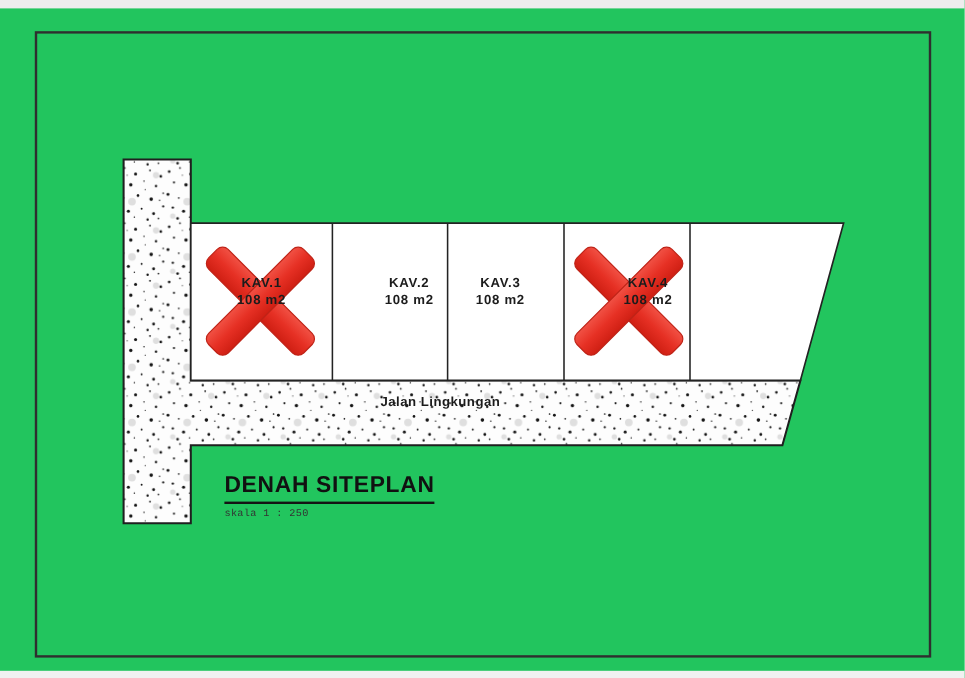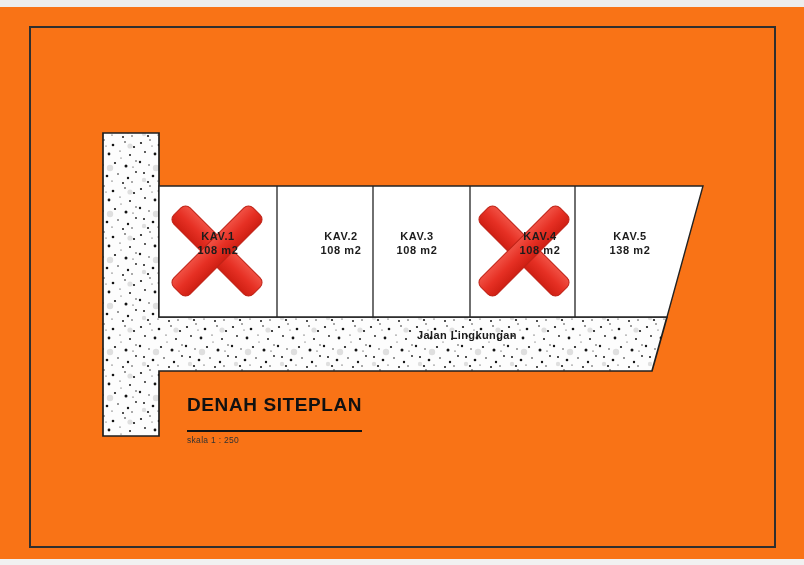--- a/index.html
+++ b/index.html
@@ -1,45 +1,45 @@
 <!DOCTYPE html>
 <html><head>
 <meta charset="utf-8">
 <style>
   html,body{margin:0;padding:0;background:#fff;}
   .stage{
     position:relative;
     width:804px;height:565px;
-    background:#f97316;
+    background:#22c55e;
     overflow:hidden;
     font-family:"Liberation Sans", sans-serif;
   }
   .edge-strip{position:absolute;left:0;width:804px;background:#ededed;}
   .edge-strip.top{top:0;height:7px;}
   .edge-strip.bottom{bottom:0;height:6px;background:#f1f1f1;}
   .geometry{position:absolute;left:0;top:0;}
   .plot-label{
     position:absolute;top:229px;width:110px;
     text-align:center;color:#1c1c1c;
     font-size:11px;font-weight:bold;letter-spacing:.6px;line-height:14px;
   }
   .plot-label .area{font-weight:bold;text-align:center;}
   .road-label{
     position:absolute;left:317px;top:329px;width:200px;
-    text-align:right;color:#1b1b1b;
+    text-align:left;color:#1b1b1b;
     font-size:11px;font-weight:bold;letter-spacing:.4px;
   }
   .title-block{position:absolute;left:187px;top:394px;}
   .title-text{
     display:inline-block;
     font-size:19px;font-weight:bold;letter-spacing:.6px;color:#111;
-    padding-bottom:14px;border-bottom:2.5px solid #141414;
+    padding-bottom:2px;border-bottom:2.5px solid #141414;
   }
   .scale-text{
-    margin-top:3px;font-size:8.5px;letter-spacing:.3px;color:#333;
+    margin-top:3px;font-size:8.5px;letter-spacing:.3px;color:#333;font-family:Liberation Mono, monospace;
   }
 </style>
 </head>
 <body>
 
 <div class="stage">
 
   <div class="edge-strip top"></div>
   <div class="edge-strip bottom"></div>
 
@@ -118,24 +118,20 @@
     <div class="area">108 m2</div>
   </div>
   <div class="plot-label" style="left:362px">
     <div>KAV.3</div>
     <div class="area">108 m2</div>
   </div>
   <div class="plot-label" style="left:485px">
     <div>KAV.4</div>
     <div class="area">108 m2</div>
   </div>
-  <div class="plot-label" style="left:575px">
-    <div>KAV.5</div>
-    <div class="area">138 m2</div>
-  </div>
 
   <div class="road-label">Jalan Lingkungan</div>
 
   <div class="title-block">
     <div class="title-text">DENAH SITEPLAN</div>
     <div class="scale-text">skala 1 : 250</div>
   </div>
 
 </div>
 

